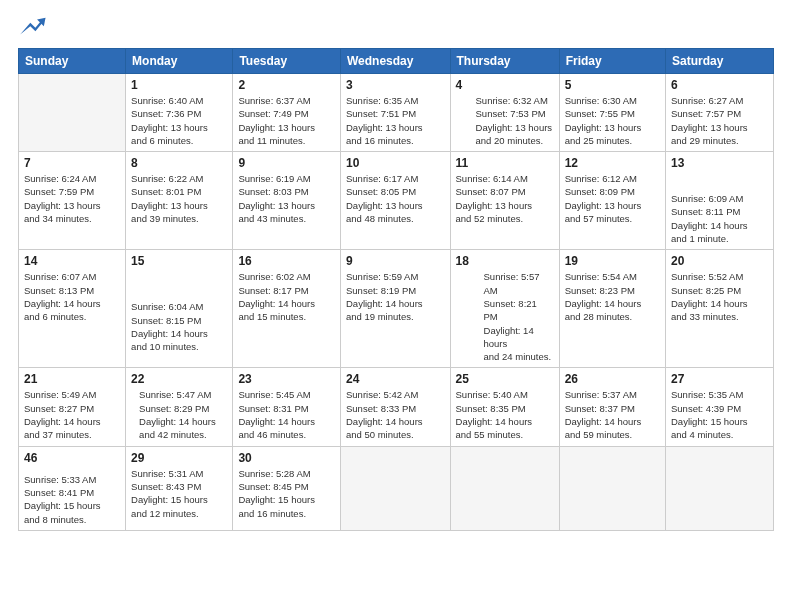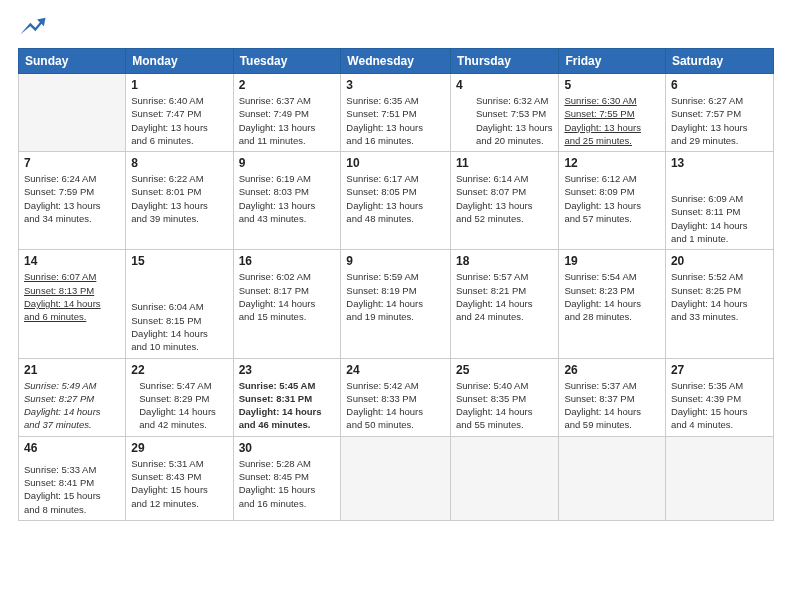--- a/index.html
+++ b/index.html
@@ -123,21 +123,21 @@
           <th>Friday</th>
           <th>Saturday</th>
         </tr>
     </thead>
     <tbody id="calendar-body">
     <tr class="week-row">
           <td class="empty"></td>
           <td>
             <div class="day-number">1</div>
             <div class="day-info" style="white-space: pre-line;">Sunrise: 6:40 AM
-Sunset: 7:47 PM
+Sunset: 7:36 PM
 Daylight: 13 hours
 and 6 minutes.</div>
           </td>
           <td>
             <div class="day-number">2</div>
             <div class="day-info" style="white-space: pre-line;">Sunrise: 6:37 AM
 Sunset: 7:49 PM
 Daylight: 13 hours
 and 11 minutes.</div>
           </td>
@@ -150,21 +150,21 @@
           </td>
           <td>
             <div class="day-number">4</div>
             <div class="day-info" style="white-space: pre-line; margin-left: 20px;">Sunrise: 6:32 AM
 Sunset: 7:53 PM
 Daylight: 13 hours
 and 20 minutes.</div>
           </td>
           <td>
             <div class="day-number">5</div>
-            <div class="day-info" style="white-space: pre-line; text-decoration: underline;">Sunrise: 6:30 AM
+            <div class="day-info" style="white-space: pre-line;">Sunrise: 6:30 AM
 Sunset: 7:55 PM
 Daylight: 13 hours
 and 25 minutes.</div>
           </td>
           <td>
             <div class="day-number">6</div>
             <div class="day-info" style="white-space: pre-line;">Sunrise: 6:27 AM
 Sunset: 7:57 PM
 Daylight: 13 hours
 and 29 minutes.</div>
@@ -217,21 +217,21 @@
             <div class="day-number">13</div>
             <div class="day-info" style="white-space: pre-line; margin-top: 22px;">Sunrise: 6:09 AM
 Sunset: 8:11 PM
 Daylight: 14 hours
 and 1 minute.</div>
           </td>
         </tr>
         <tr class="week-row">
           <td>
             <div class="day-number">14</div>
-            <div class="day-info" style="white-space: pre-line; text-decoration: underline;">Sunrise: 6:07 AM
+            <div class="day-info" style="white-space: pre-line;">Sunrise: 6:07 AM
 Sunset: 8:13 PM
 Daylight: 14 hours
 and 6 minutes.</div>
           </td>
           <td>
             <div class="day-number">15</div>
             <div class="day-info" style="white-space: pre-line; margin-top: 32px;">Sunrise: 6:04 AM
 Sunset: 8:15 PM
 Daylight: 14 hours
 and 10 minutes.</div>
@@ -245,21 +245,21 @@
           </td>
           <td>
             <div class="day-number">9</div>
             <div class="day-info" style="white-space: pre-line;">Sunrise: 5:59 AM
 Sunset: 8:19 PM
 Daylight: 14 hours
 and 19 minutes.</div>
           </td>
           <td>
             <div class="day-number">18</div>
-            <div class="day-info" style="white-space: pre-line;">Sunrise: 5:57 AM
+            <div class="day-info" style="white-space: pre-line; margin-left: 28px;">Sunrise: 5:57 AM
 Sunset: 8:21 PM
 Daylight: 14 hours
 and 24 minutes.</div>
           </td>
           <td>
             <div class="day-number">19</div>
             <div class="day-info" style="white-space: pre-line;">Sunrise: 5:54 AM
 Sunset: 8:23 PM
 Daylight: 14 hours
 and 28 minutes.</div>
@@ -268,35 +268,35 @@
             <div class="day-number">20</div>
             <div class="day-info" style="white-space: pre-line;">Sunrise: 5:52 AM
 Sunset: 8:25 PM
 Daylight: 14 hours
 and 33 minutes.</div>
           </td>
         </tr>
         <tr class="week-row">
           <td>
             <div class="day-number">21</div>
-            <div class="day-info" style="white-space: pre-line; font-style: italic;">Sunrise: 5:49 AM
+            <div class="day-info" style="white-space: pre-line;">Sunrise: 5:49 AM
 Sunset: 8:27 PM
 Daylight: 14 hours
 and 37 minutes.</div>
           </td>
           <td>
             <div class="day-number">22</div>
             <div class="day-info" style="white-space: pre-line; margin-left: 8px;">Sunrise: 5:47 AM
 Sunset: 8:29 PM
 Daylight: 14 hours
 and 42 minutes.</div>
           </td>
           <td>
             <div class="day-number">23</div>
-            <div class="day-info" style="white-space: pre-line; font-weight: bold;">Sunrise: 5:45 AM
+            <div class="day-info" style="white-space: pre-line;">Sunrise: 5:45 AM
 Sunset: 8:31 PM
 Daylight: 14 hours
 and 46 minutes.</div>
           </td>
           <td>
             <div class="day-number">24</div>
             <div class="day-info" style="white-space: pre-line;">Sunrise: 5:42 AM
 Sunset: 8:33 PM
 Daylight: 14 hours
 and 50 minutes.</div>

